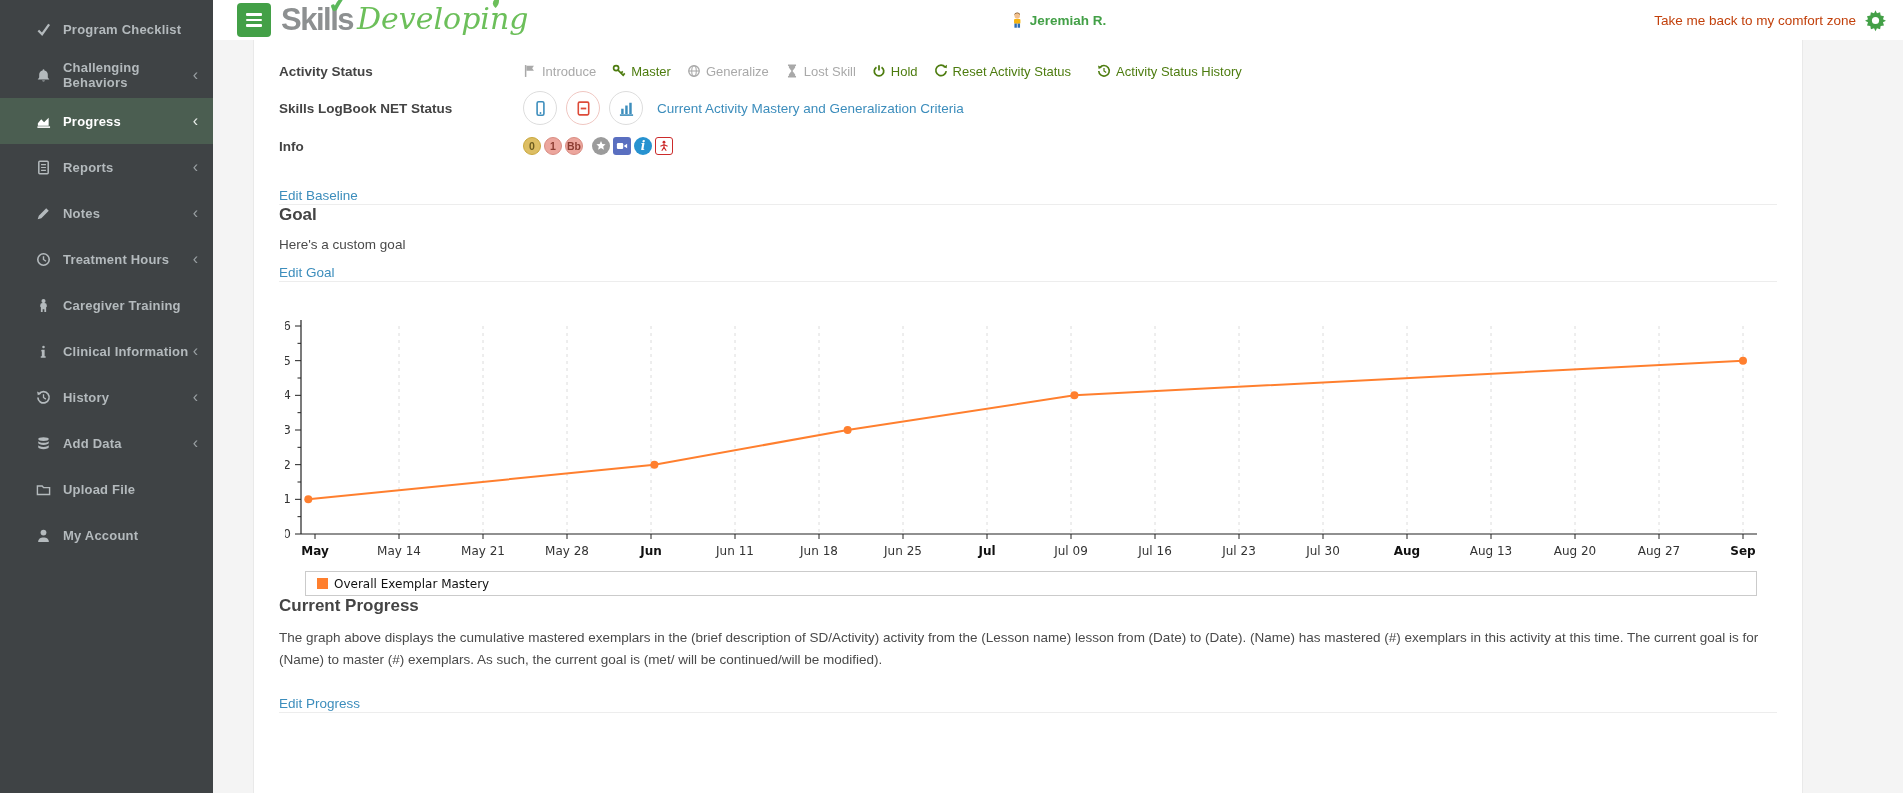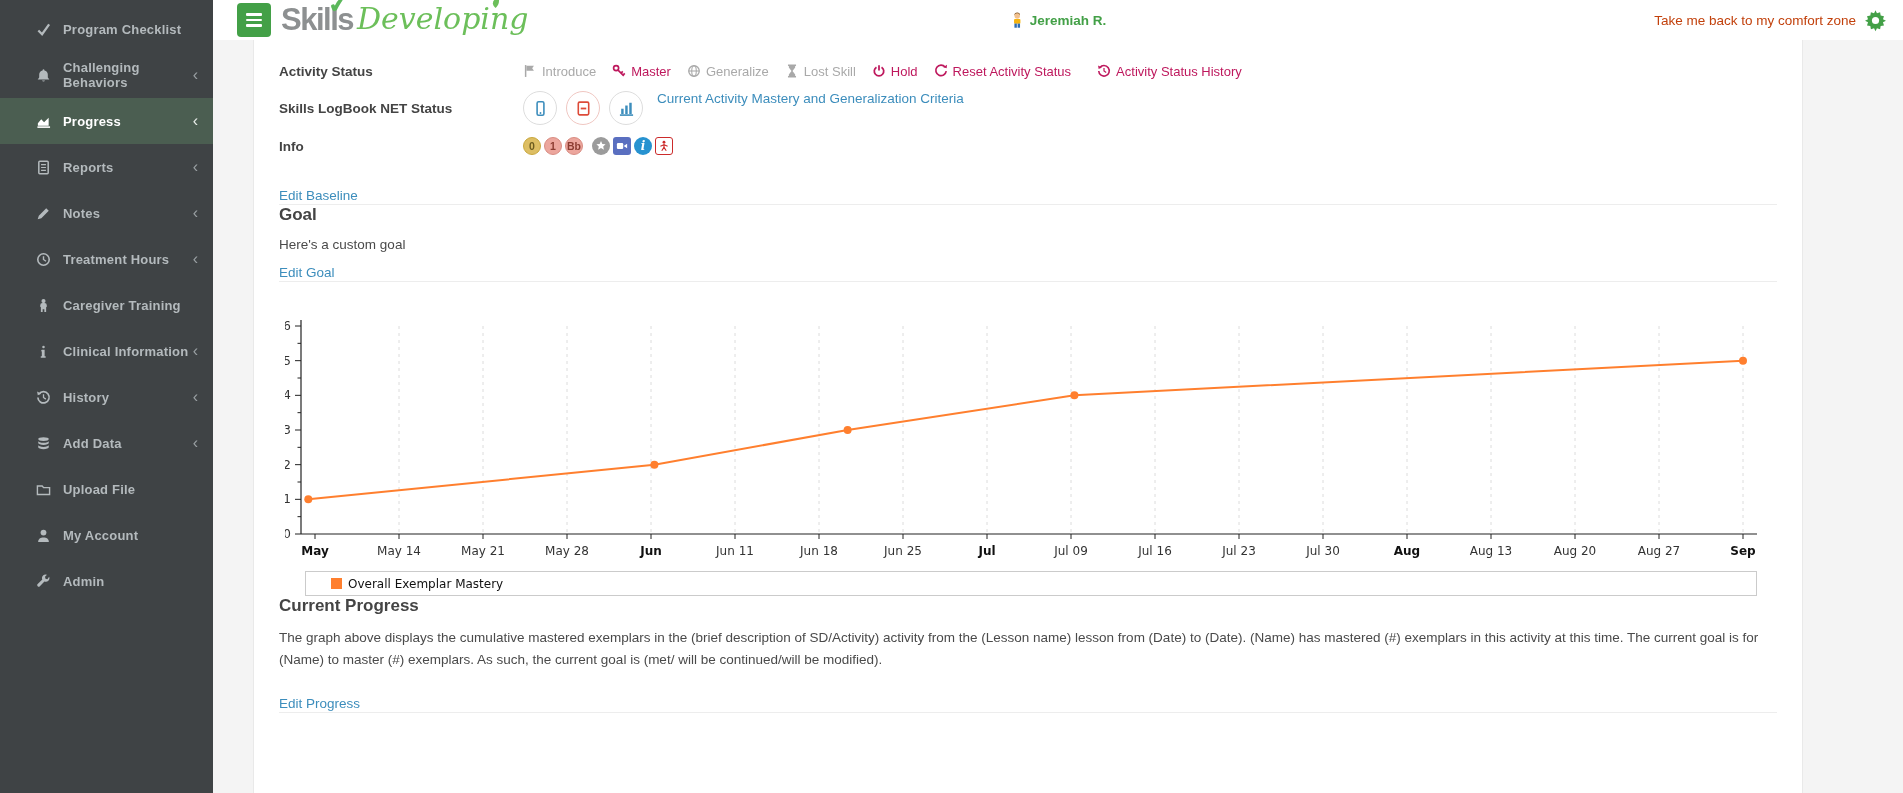--- a/index.html
+++ b/index.html
@@ -36,25 +36,25 @@
 
   .frow{display:flex;align-items:center}
   .flabel{width:244px;flex:none;font-size:13.5px;font-weight:bold;color:#444}
   .row1{margin-top:4px;height:30px}
   .row2{height:44px}
   .row3{height:32px}
 
   .acts{display:flex;align-items:center;gap:16px}
   .act{display:flex;align-items:flex-start;gap:5px;font-size:13px;white-space:nowrap}
   .act .ic{width:14px;height:14px}
-  .act.on{color:#be185d;cursor:pointer}
+  .act.on{color:#4d7c0f;cursor:pointer}
   .act.off{color:#a9a9a9}
   .act.gap{margin-left:10px}
 
-  .netrow{display:flex;}
+  .netrow{display:flex;align-items:center}
   .circle-btn{width:34px;height:34px;border:1px solid #ddd;border-radius:50%;background:#fff;display:flex;align-items:center;justify-content:center;margin-right:9px;cursor:pointer;box-sizing:border-box}
   .circle-btn .ic{width:17px;height:17px}
   .circle-btn.red{border-color:#f0c7c2}
   .c-blue{color:#3c8dbc}.c-red{color:#dd4b39}
   .net-link{color:#3c8dbc;font-size:13.5px;margin-left:5px;cursor:pointer}
 
   .badges{display:flex;align-items:center}
   .badge{width:18px;height:18px;border-radius:50%;display:flex;align-items:center;justify-content:center;font-size:10.5px;font-weight:bold;margin-right:3px;box-sizing:border-box;cursor:pointer}
   .badge .ic{width:12px;height:12px}
   .b-yellow{background:#ddbe63;border:1px solid #c9a83e;color:#6d5c1f}
@@ -73,21 +73,21 @@
   .div3{margin-top:18px}
   h3.sec{font-size:17px;color:#444;margin:0;font-weight:bold}
   .sec-goal{margin-top:23px}
   .goal-text{font-size:13.5px;color:#4a4a4a;margin-top:12px}
   .lnk-goal{margin-top:13px}
 
   .chart-area{margin-top:32px;padding-left:6px}
   .chart-svg{display:block;width:1482px;height:252px}
   svg text.tick{font-family:"DejaVu Sans",sans-serif;font-size:12px;fill:#333}
   svg text.tick.bold{font-weight:bold;fill:#111}
-  .legend-box{margin-left:20px;margin-top:5px;width:1452px;border:1px solid #cbcbcb;background:#fff;height:25px;display:flex;align-items:center;padding-left:25px;box-sizing:border-box}
+  .legend-box{margin-left:20px;margin-top:5px;width:1452px;border:1px solid #cbcbcb;background:#fff;height:25px;display:flex;align-items:center;padding-left:11px;box-sizing:border-box}
   .legend-swatch{width:11px;height:11px;background:#ff7f2e;margin-right:6px;flex:none}
   .legend-label{font-family:"DejaVu Sans",sans-serif;font-size:12px;color:#111}
 
   .sec-progress{margin-top:23px}
   .prog-text{font-size:13.5px;color:#4a4a4a;line-height:1.6;margin-top:11px;max-width:1500px}
   .lnk-progress{margin-top:12px}
 </style>
 </head>
 <body>
 
@@ -198,28 +198,20 @@
       <span class="lbl">Upload File</span>
     </div>
     <div class="side-item">
       <span class="ic ">
         <svg viewBox="0 0 16 16">
           <circle cx="8" cy="4.9" r="3.1" fill="currentColor"></circle>
           <path d="M2.3 14.8c0-3 2.5-4.6 5.7-4.6s5.7 1.6 5.7 4.6z" fill="currentColor"></path>
         </svg>
       </span>
       <span class="lbl">My Account</span>
-    </div>
-    <div class="side-item">
-      <span class="ic ">
-        <svg viewBox="0 0 16 16">
-          <path d="M14 3a3.8 3.8 0 0 1-5 5L4.1 13A1.6 1.6 0 0 1 1.8 10.7L6.7 5.9a3.8 3.8 0 0 1 5-5L9.6 3l.5 2 2 .5z" fill="currentColor"></path>
-        </svg>
-      </span>
-      <span class="lbl">Admin</span>
     </div>
   </aside>
 
 <header class="header">
   <button class="hamburger" title="">
     <span><i></i><i></i><i></i></span>
   </button>
   <div class="logo">
     <span class="logo-skills">Skills</span><span class="logo-check">✔</span><span class="logo-dev">Developing</span>
     <svg class="logo-leaf" viewBox="0 0 10 12">

